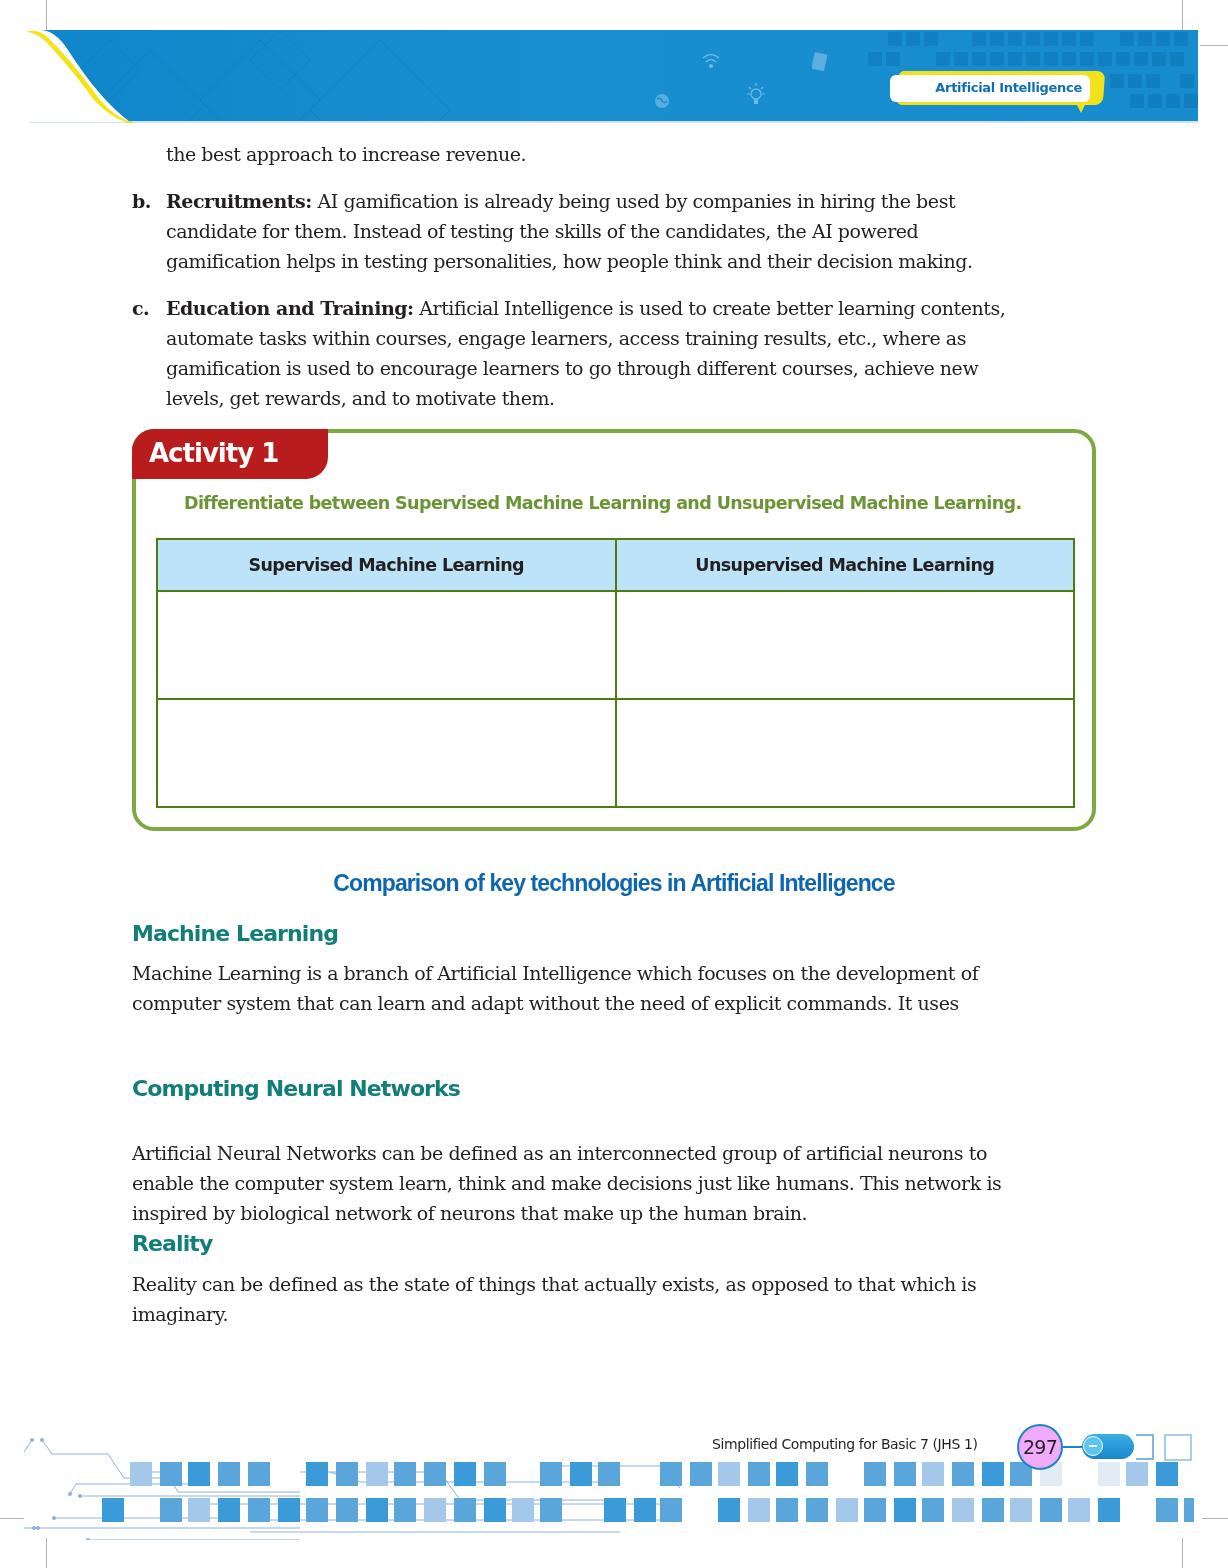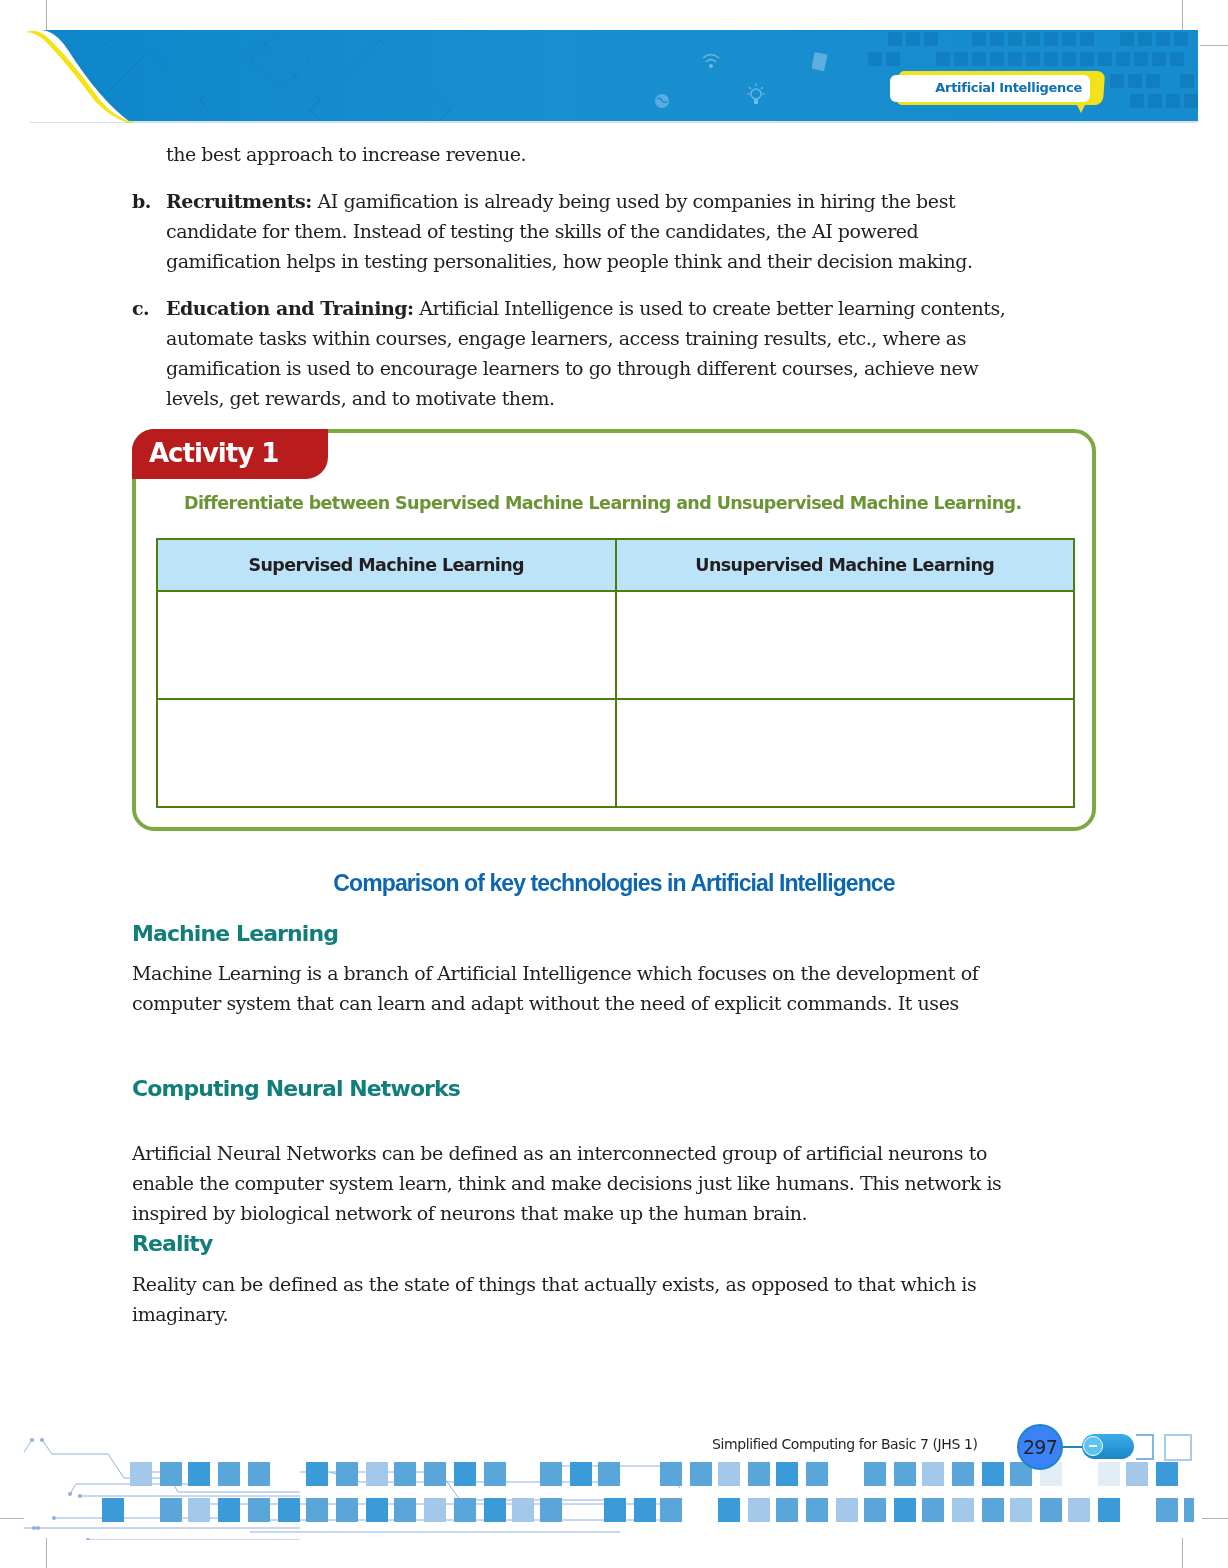--- a/index.html
+++ b/index.html
@@ -88,21 +88,21 @@
     position: absolute; left: 132px; width: 970px; font-size: 19px; line-height: 30px; letter-spacing: -0.45px;
   }
 
   
   .footer-text {
     position: absolute; left: 712px; top: 1436px;
     font-family: "DejaVu Sans", sans-serif; font-size: 14px; color: #231f20; letter-spacing: -0.4px;
   }
   .page-num {
     position: absolute; left: 1017px; top: 1424px; width: 46px; height: 46px;
-    border: 2px solid #1f84c6; border-radius: 50%; background: #3b82f6;
+    border: 2px solid #1f84c6; border-radius: 50%; background: #f0abfc;
     font-family: "DejaVu Sans", sans-serif; font-size: 19px; color: #231f20;
     text-align: center; line-height: 42px; letter-spacing: -0.8px;
   }
   .pill-line { position: absolute; left: 1063px; top: 1446px; width: 20px; height: 2px; background: #1f84c6; }
   .pill {
     position: absolute; left: 1082px; top: 1434px; width: 52px; height: 25px;
     background: linear-gradient(180deg, #3aaee8 0%, #1a86c8 100%); border-radius: 13px;
   }
   .pill-knob {
     position: absolute; left: 1083px; top: 1436px; width: 20px; height: 20px; border-radius: 50%;

